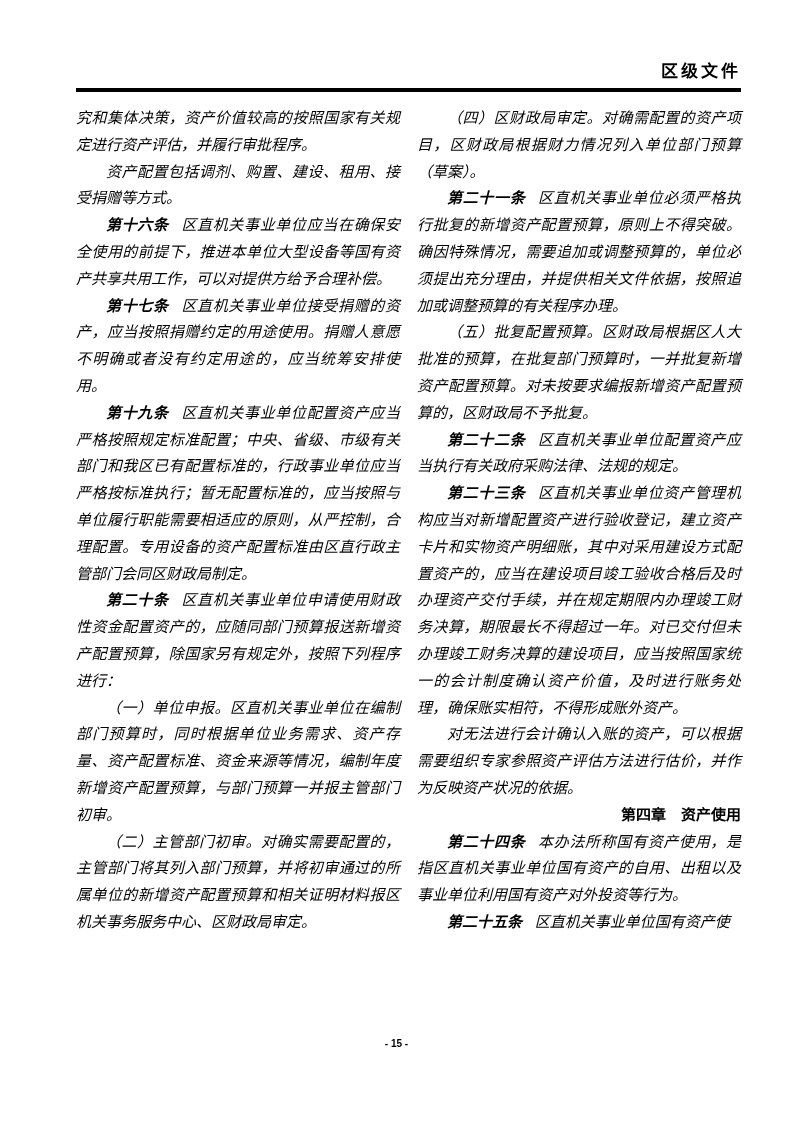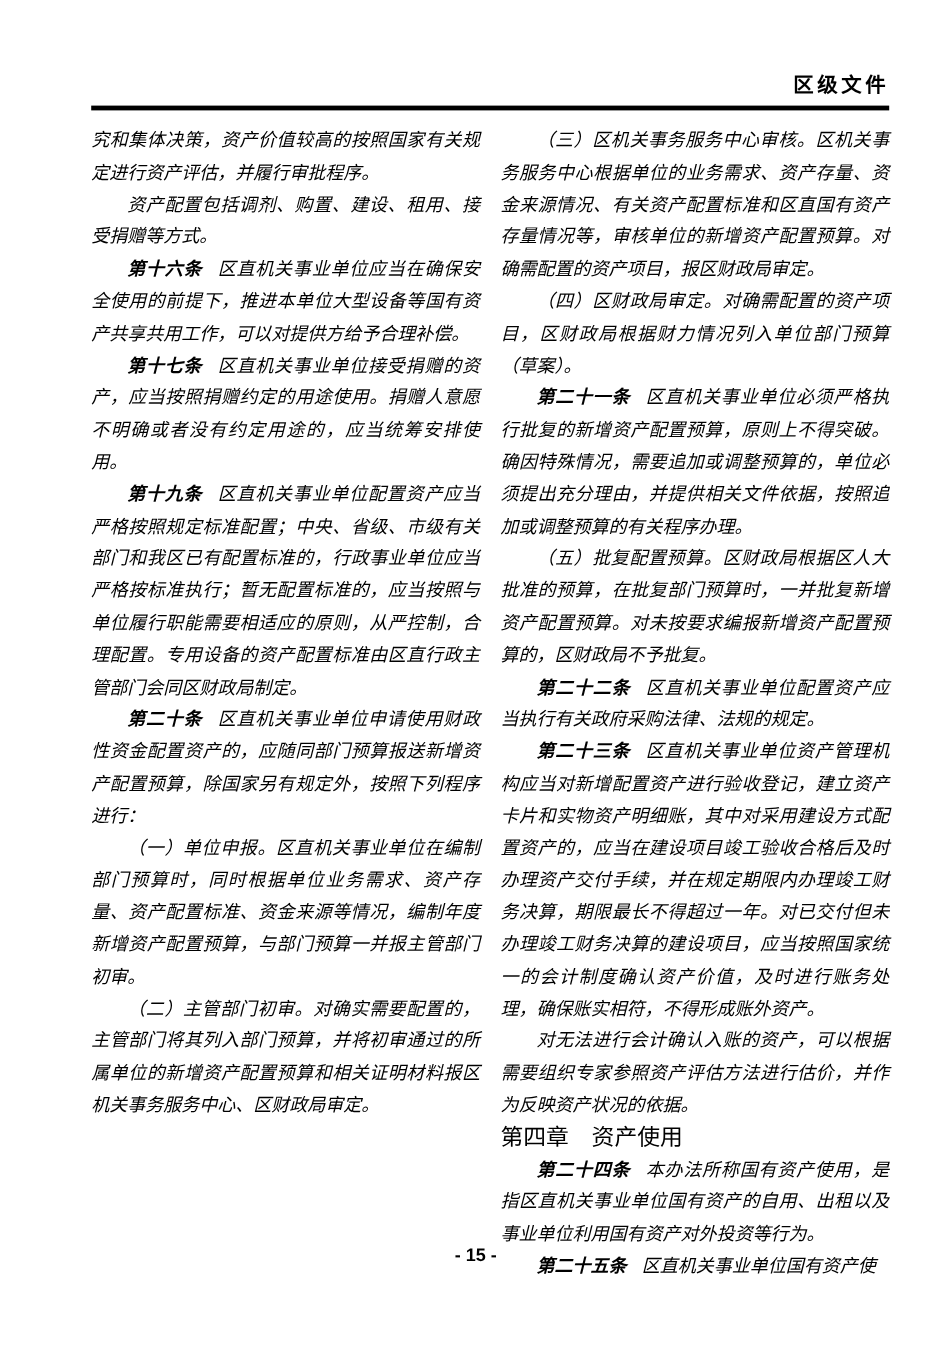--- a/index.html
+++ b/index.html
@@ -24,28 +24,28 @@
   .columns{display:flex;gap:17px;margin-top:13px;}
   .col{
     flex:1;min-width:0;
     font-size:15px;line-height:26.8px;
     text-align:justify;text-justify:inter-ideograph;
   }
   .para{margin:0;text-indent:2em;font-style:italic;}
   .para.no-indent{text-indent:0;}
   .lead{font-weight:bold;margin-right:0.85em;}
   .chapter-heading{
-    margin:0;text-align:left;text-indent:0;font-weight:normal;
+    margin:0;text-align:right;text-indent:0;font-weight:bold;
     font-family:"Liberation Sans","DejaVu Sans",sans-serif;
-    font-size:19px;line-height:26.8px;
+    font-size:15px;line-height:26.8px;
   }
   .footer{
     position:absolute;left:0;right:0;top:1038px;
     text-align:center;
-    font-size:15px;font-weight:bold;
+    font-size:10px;font-weight:bold;
     font-family:"Liberation Sans","DejaVu Sans",sans-serif;
   }
 </style>
 </head>
 <body>
 
 <div class="page">
 
   <div class="header">
     <span class="header-label">区级文件</span>
@@ -58,21 +58,20 @@
         <div class="para no-indent"><span>究和集体决策，资产价值较高的按照国家有关规定进行资产评估，并履行审批程序。</span></div>
         <div class="para"><span>资产配置包括调剂、购置、建设、租用、接受捐赠等方式。</span></div>
         <div class="para"><span class="lead">第十六条</span><span>区直机关事业单位应当在确保安全使用的前提下，推进本单位大型设备等国有资产共享共用工作，可以对提供方给予合理补偿。</span></div>
         <div class="para"><span class="lead">第十七条</span><span>区直机关事业单位接受捐赠的资产，应当按照捐赠约定的用途使用。捐赠人意愿不明确或者没有约定用途的，应当统筹安排使用。</span></div>
         <div class="para"><span class="lead">第十九条</span><span>区直机关事业单位配置资产应当严格按照规定标准配置；中央、省级、市级有关部门和我区已有配置标准的，行政事业单位应当严格按标准执行；暂无配置标准的，应当按照与单位履行职能需要相适应的原则，从严控制，合理配置。专用设备的资产配置标准由区直行政主管部门会同区财政局制定。</span></div>
         <div class="para"><span class="lead">第二十条</span><span>区直机关事业单位申请使用财政性资金配置资产的，应随同部门预算报送新增资产配置预算，除国家另有规定外，按照下列程序进行：</span></div>
         <div class="para"><span>（一）单位申报。区直机关事业单位在编制部门预算时，同时根据单位业务需求、资产存量、资产配置标准、资金来源等情况，编制年度新增资产配置预算，与部门预算一并报主管部门初审。</span></div>
         <div class="para"><span>（二）主管部门初审。对确实需要配置的，主管部门将其列入部门预算，并将初审通过的所属单位的新增资产配置预算和相关证明材料报区机关事务服务中心、区财政局审定。</span></div>
       </div>
     <div class="col">
-        <div class="para"><span>（三）区机关事务服务中心审核。区机关事务服务中心根据单位的业务需求、资产存量、资金来源情况、有关资产配置标准和区直国有资产存量情况等，审核单位的新增资产配置预算。对确需配置的资产项目，报区财政局审定。</span></div>
         <div class="para"><span>（四）区财政局审定。对确需配置的资产项目，区财政局根据财力情况列入单位部门预算（草案）。</span></div>
         <div class="para"><span class="lead">第二十一条</span><span>区直机关事业单位必须严格执行批复的新增资产配置预算，原则上不得突破。确因特殊情况，需要追加或调整预算的，单位必须提出充分理由，并提供相关文件依据，按照追加或调整预算的有关程序办理。</span></div>
         <div class="para"><span>（五）批复配置预算。区财政局根据区人大批准的预算，在批复部门预算时，一并批复新增资产配置预算。对未按要求编报新增资产配置预算的，区财政局不予批复。</span></div>
         <div class="para"><span class="lead">第二十二条</span><span>区直机关事业单位配置资产应当执行有关政府采购法律、法规的规定。</span></div>
         <div class="para"><span class="lead">第二十三条</span><span>区直机关事业单位资产管理机构应当对新增配置资产进行验收登记，建立资产卡片和实物资产明细账，其中对采用建设方式配置资产的，应当在建设项目竣工验收合格后及时办理资产交付手续，并在规定期限内办理竣工财务决算，期限最长不得超过一年。对已交付但未办理竣工财务决算的建设项目，应当按照国家统一的会计制度确认资产价值，及时进行账务处理，确保账实相符，不得形成账外资产。</span></div>
         <div class="para"><span>对无法进行会计确认入账的资产，可以根据需要组织专家参照资产评估方法进行估价，并作为反映资产状况的依据。</span></div>
         <div class="chapter-heading">第四章　资产使用</div>
         <div class="para"><span class="lead">第二十四条</span><span>本办法所称国有资产使用，是指区直机关事业单位国有资产的自用、出租以及事业单位利用国有资产对外投资等行为。</span></div>
         <div class="para"><span class="lead">第二十五条</span><span>区直机关事业单位国有资产使</span></div>
       </div>

